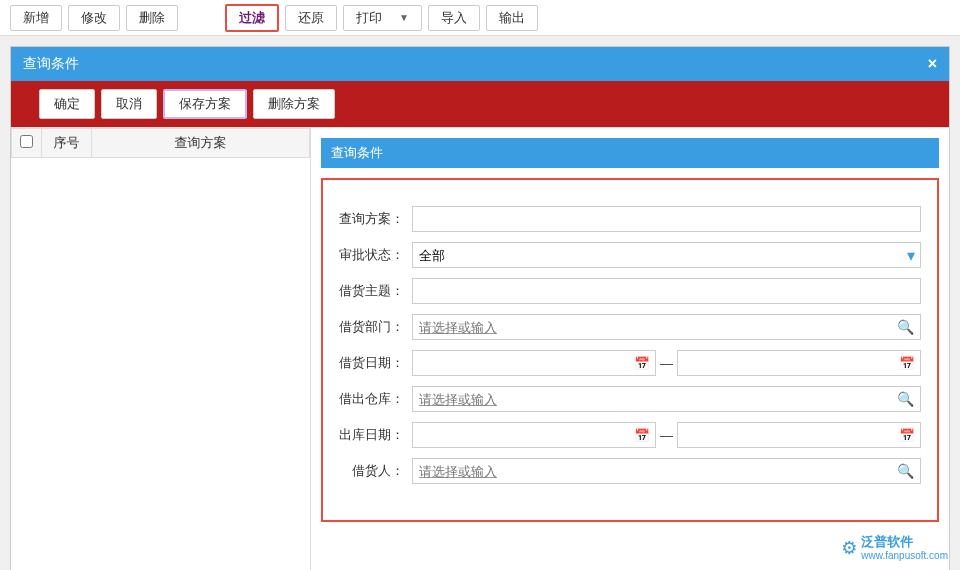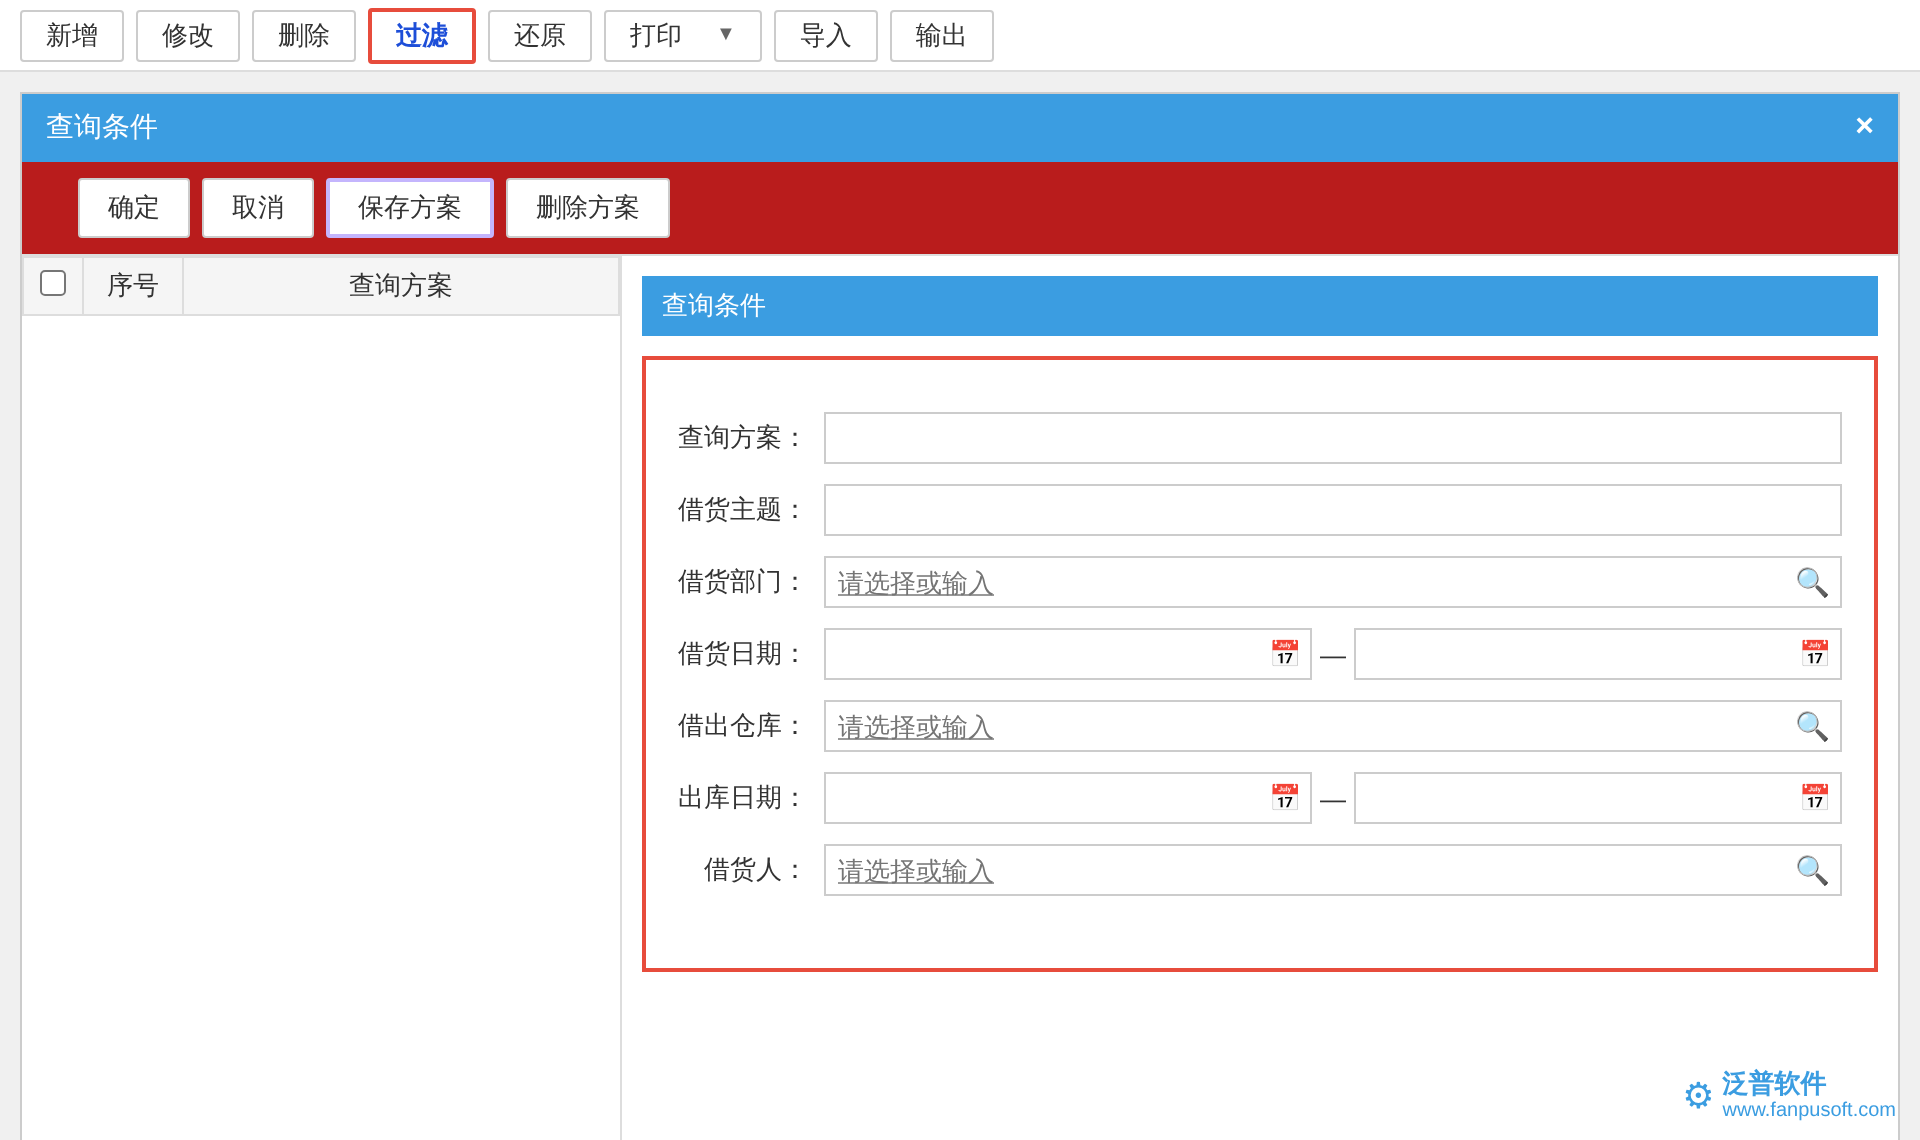--- a/index.html
+++ b/index.html
@@ -26,22 +26,23 @@
       padding: 3px 12px;
       border: 1px solid #ccc;
       background: #fff;
       border-radius: 2px;
       cursor: pointer;
       font-size: 13px;
       color: #333;
     }
     .toolbar-btn.active {
       border: 2px solid #e74c3c;
-      color: #1d4ed8;
+      color: #701a75;
       font-weight: bold;
+      margin-left: 41px;
     }
     .toolbar-btn.print {
       display: flex;
       align-items: center;
       gap: 17px;
     }
     .dropdown-arrow {
       font-size: 10px;
       color: #666;
     }
@@ -332,20 +333,32 @@
         <span>查询条件</span>
       </div>
 
       <div class="conditions-form">
 
         <div class="form-row">
           <span class="form-label">查询方案：</span>
           <input class="form-input" type="text" style="">
         </div>
 
+        <div class="form-row">
+          <span class="form-label">审批状态：</span>
+          <div class="form-select-wrapper">
+            <select class="form-select">
+              <option>全部</option>
+              <option>待审批</option>
+              <option>已审批</option>
+              <option>已拒绝</option>
+            </select>
+            <span class="select-arrow">▾</span>
+          </div>
+        </div>
 
         <div class="form-row">
           <span class="form-label">借货主题：</span>
           <input class="form-input" type="text" style="">
         </div>
 
         <div class="form-row">
           <span class="form-label">借货部门：</span>
           <div class="form-search-wrapper">
             <input class="form-search-input" type="text" placeholder="请选择或输入" style="">

